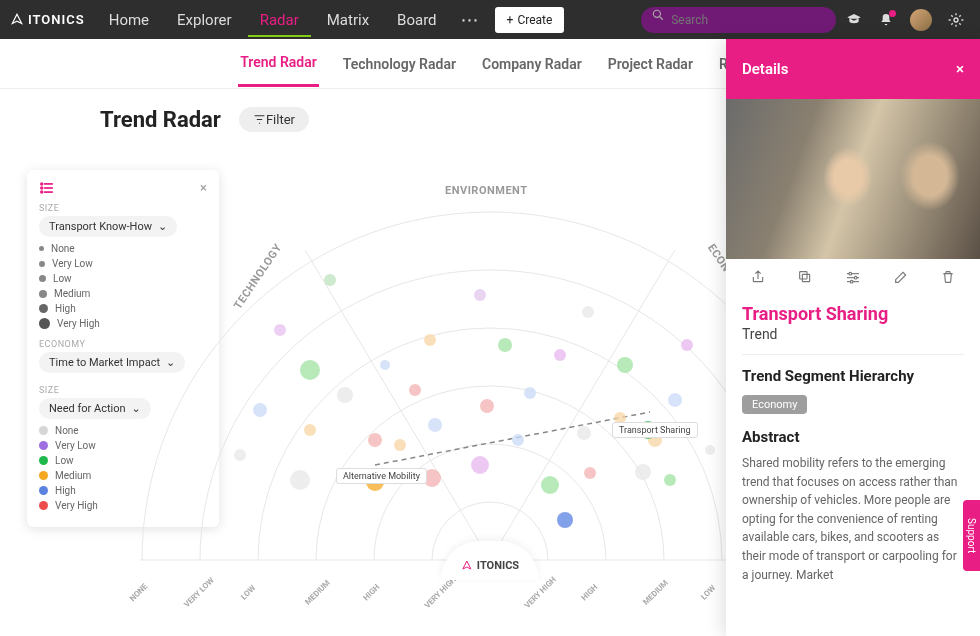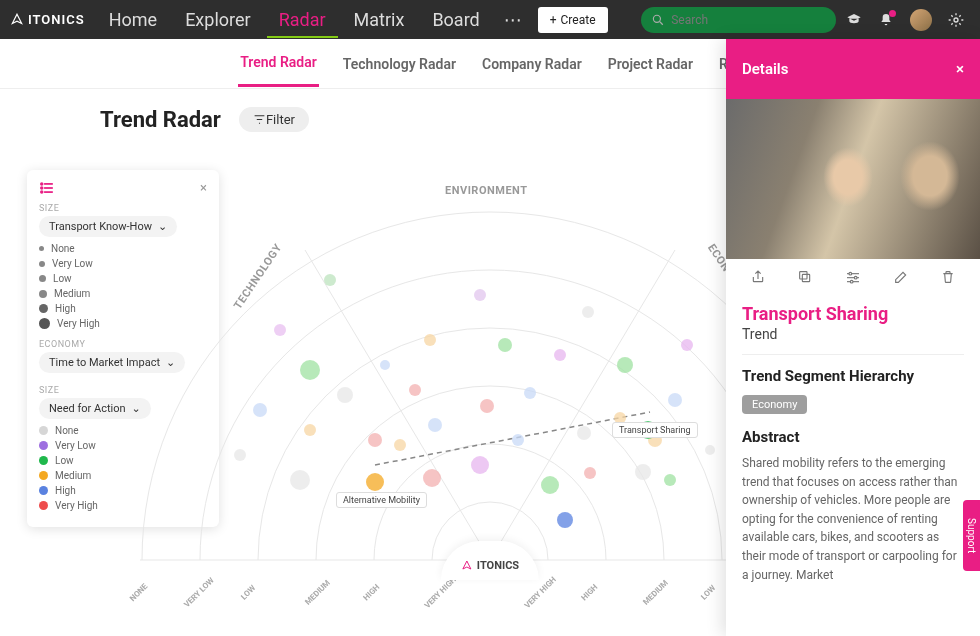--- a/index.html
+++ b/index.html
@@ -2,26 +2,26 @@
 <html><head>
 <meta charset="utf-8">
 <style>
 * { margin: 0; padding: 0; box-sizing: border-box; font-family: -apple-system, BlinkMacSystemFont, "Segoe UI", Roboto, sans-serif; }
 body { background: #fff; width: 980px; height: 636px; overflow: hidden; position: relative; }
 
 
 .topbar { background: #2e2e2e; height: 39px; display: flex; align-items: center; padding: 0 10px; gap: 4px; }
 .logo { display: flex; align-items: center; gap: 4px; color: #fff; font-weight: 600; font-size: 13px; letter-spacing: 1px; margin-right: 8px; }
 .logo svg { width: 14px; height: 14px; }
-.nav-item { color: #ddd; font-size: 18px; padding: 8px 12px; cursor: pointer; }
+.nav-item { color: #ddd; font-size: 15px; padding: 8px 12px; cursor: pointer; }
 .nav-item.active { color: #e91e84; border-bottom: 2px solid #84cc16; padding-bottom: 6px; }
 .more-dots { color: #ddd; font-size: 18px; padding: 0 8px; cursor: pointer; }
 .create-btn { background: #fff; color: #222; border: none; padding: 6px 12px; font-size: 12px; border-radius: 3px; display: flex; align-items: center; gap: 4px; cursor: pointer; margin-left: 4px; }
 .spacer { flex: 1; }
-.search-box { background: #15803d; border-radius: 14px; height: 26px; width: 195px; display: flex; align-items: center; padding: 0 10px; gap: 6px; }
+.search-box { background: #701a75; border-radius: 14px; height: 26px; width: 195px; display: flex; padding: 0 10px; gap: 6px; }
 .search-box input { background: transparent; border: none; color: #ccc; font-size: 12px; outline: none; width: 100%; }
 .top-icon { color: #ddd; margin: 0 6px; cursor: pointer; display: flex; align-items: center; }
 .bell-wrap { position: relative; }
 .bell-dot { position: absolute; top: -2px; right: -2px; width: 7px; height: 7px; background: #e91e84; border-radius: 50%; }
 .avatar-sm { width: 22px; height: 22px; border-radius: 50%; background: linear-gradient(135deg,#d4a574,#8b6f47); }
 
 
 .tabs-row { height: 50px; display: flex; align-items: center; justify-content: center; gap: 22px; border-bottom: 1px solid #eee; position: relative; }
 .tab { color: #666; font-size: 14px; font-weight: 600; padding: 14px 2px; cursor: pointer; }
 .tab.active { color: #e91e84; border-bottom: 3px solid #e91e84; }
@@ -292,21 +292,21 @@
       <div class="radial-label" style="left: 282px; top: 448px;">HIGH</div>
       <div class="radial-label" style="left: 340px; top: 448px;">VERY HIGH</div>
       <div class="radial-label" style="left: 440px; top: 448px;">VERY HIGH</div>
       <div class="radial-label" style="left: 500px; top: 448px;">HIGH</div>
       <div class="radial-label" style="left: 560px; top: 448px;">MEDIUM</div>
       <div class="radial-label" style="left: 620px; top: 448px;">LOW</div>
       <div class="radial-label" style="left: 682px; top: 448px;">VERY LOW</div>
       <div class="radial-label" style="left: 738px; top: 448px;">NONE</div>
     </div>
 
-  <div class="dot-label" style="left:256px; top:352px;">Alternative Mobility</div>
+  <div class="dot-label" style="left:256px; top:328px;">Alternative Mobility</div>
   <div class="dot-label" style="left:532px; top:282px;">Transport Sharing</div>
 
   <div class="radar-center-logo">
     <svg width="12" height="12" viewBox="0 0 24 24" fill="none" stroke="#e91e84" stroke-width="2">
         <path d="M12 2 L20 18 L12 14 L4 18 Z"></path>
       </svg>
     <span>ITONICS</span>
   </div>
 </div>
 

